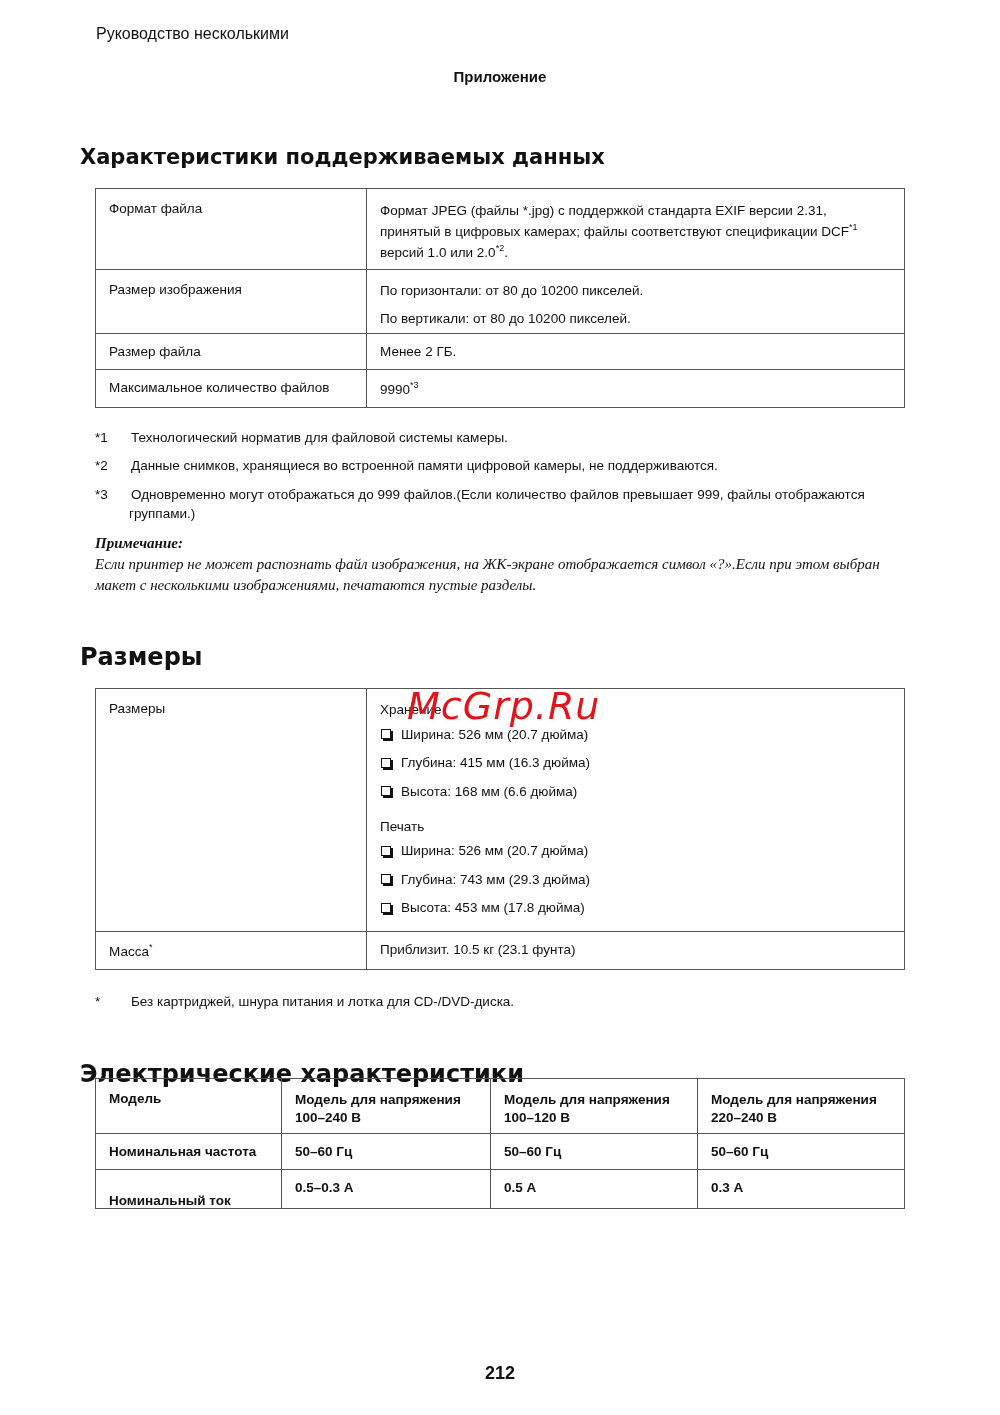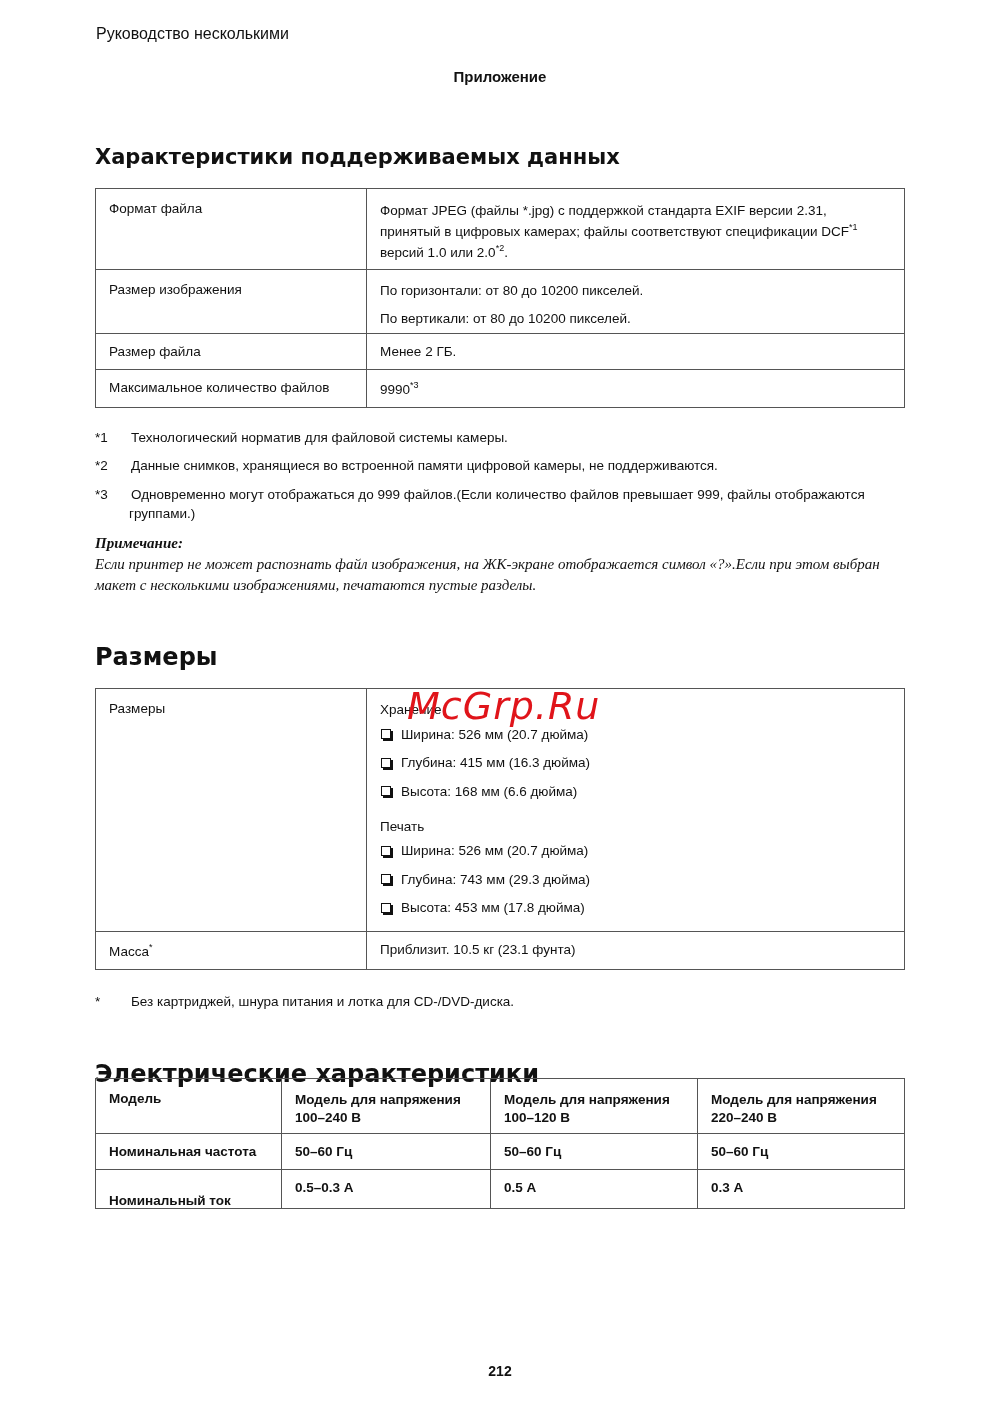--- a/index.html
+++ b/index.html
@@ -2,21 +2,21 @@
 <html><head>
 <meta charset="utf-8">
 <style>
   html, body { margin: 0; padding: 0; background: #ffffff; }
   body {
     width: 1000px; height: 1415px; position: relative; overflow: hidden;
     font-family: "Liberation Sans", "DejaVu Sans", sans-serif; color: #111;
   }
   .running-head { position: absolute; left: 96px; top: 25px; font-size: 16px; color: #111; }
   .section-head { position: absolute; left: 0; width: 1000px; top: 68px; text-align: center; font-size: 15px; font-weight: bold; }
-  h2 { position: absolute; left: 95px; margin: 0; font-weight: bold; font-family: "DejaVu Sans", sans-serif; color: #111; }
+  h2 { position: absolute; left: 80px; margin: 0; font-weight: bold; font-family: "DejaVu Sans", sans-serif; color: #111; }
   h2.h-data { top: 145px; font-size: 21px; }
   h2.h-sizes { top: 643px; font-size: 24px; }
   h2.h-elec { top: 1060px; font-size: 24px; }
 
   table { position: absolute; left: 95px; width: 810px; border-collapse: collapse; font-size: 13.5px; font-family: "Liberation Sans", sans-serif; }
   td { border: 1px solid #555; vertical-align: top; padding: 0 13px; }
   table.t-data { top: 188px; }
   table.t-data td.k { width: 244px; }
   .cell-line { line-height: 21px; }
   sup { font-size: 9px; vertical-align: 6px; line-height: 0; }
@@ -26,21 +26,21 @@
   .bullet-row { display: flex; align-items: center; height: 28.5px; }
   .box { display: inline-block; width: 8px; height: 8px; border: 1px solid #111; box-shadow: 2px 2px 0 #111; margin-right: 10px; margin-left: 1px; }
 
   table.t-elec { top: 1078px; font-weight: bold; }
   table.t-elec td { padding: 0 13px; }
 
   .fn { position: absolute; left: 95px; font-size: 13.5px; }
   .fn .mark { display: inline-block; width: 36px; }
   .note-title { position: absolute; left: 95px; top: 535px; font-family: "Liberation Serif", serif; font-style: italic; font-weight: bold; font-size: 15px; }
   .note-text { position: absolute; left: 95px; top: 554px; width: 810px; font-family: "Liberation Serif", serif; font-style: italic; font-size: 15px; line-height: 21px; }
-  .page-num { position: absolute; left: 0; width: 1000px; top: 1363px; text-align: center; font-weight: bold; font-size: 14px; }
+  .page-num { position: absolute; left: 0; width: 1000px; top: 1363px; text-align: center; font-weight: bold; font-size: 18px; }
   .watermark { position: absolute; left: 407px; top: 684px; font-family: "DejaVu Sans", sans-serif; font-style: italic; font-size: 38px; color: #e0141a; letter-spacing: 1px; pointer-events: none; }
 </style>
 </head>
 <body>
 
 <div class="running-head">Руководство несколькими</div>
 <div class="section-head">Приложение</div>
 
 <h2 class="h-data">Характеристики поддерживаемых данных</h2>
 <table class="t-data">

